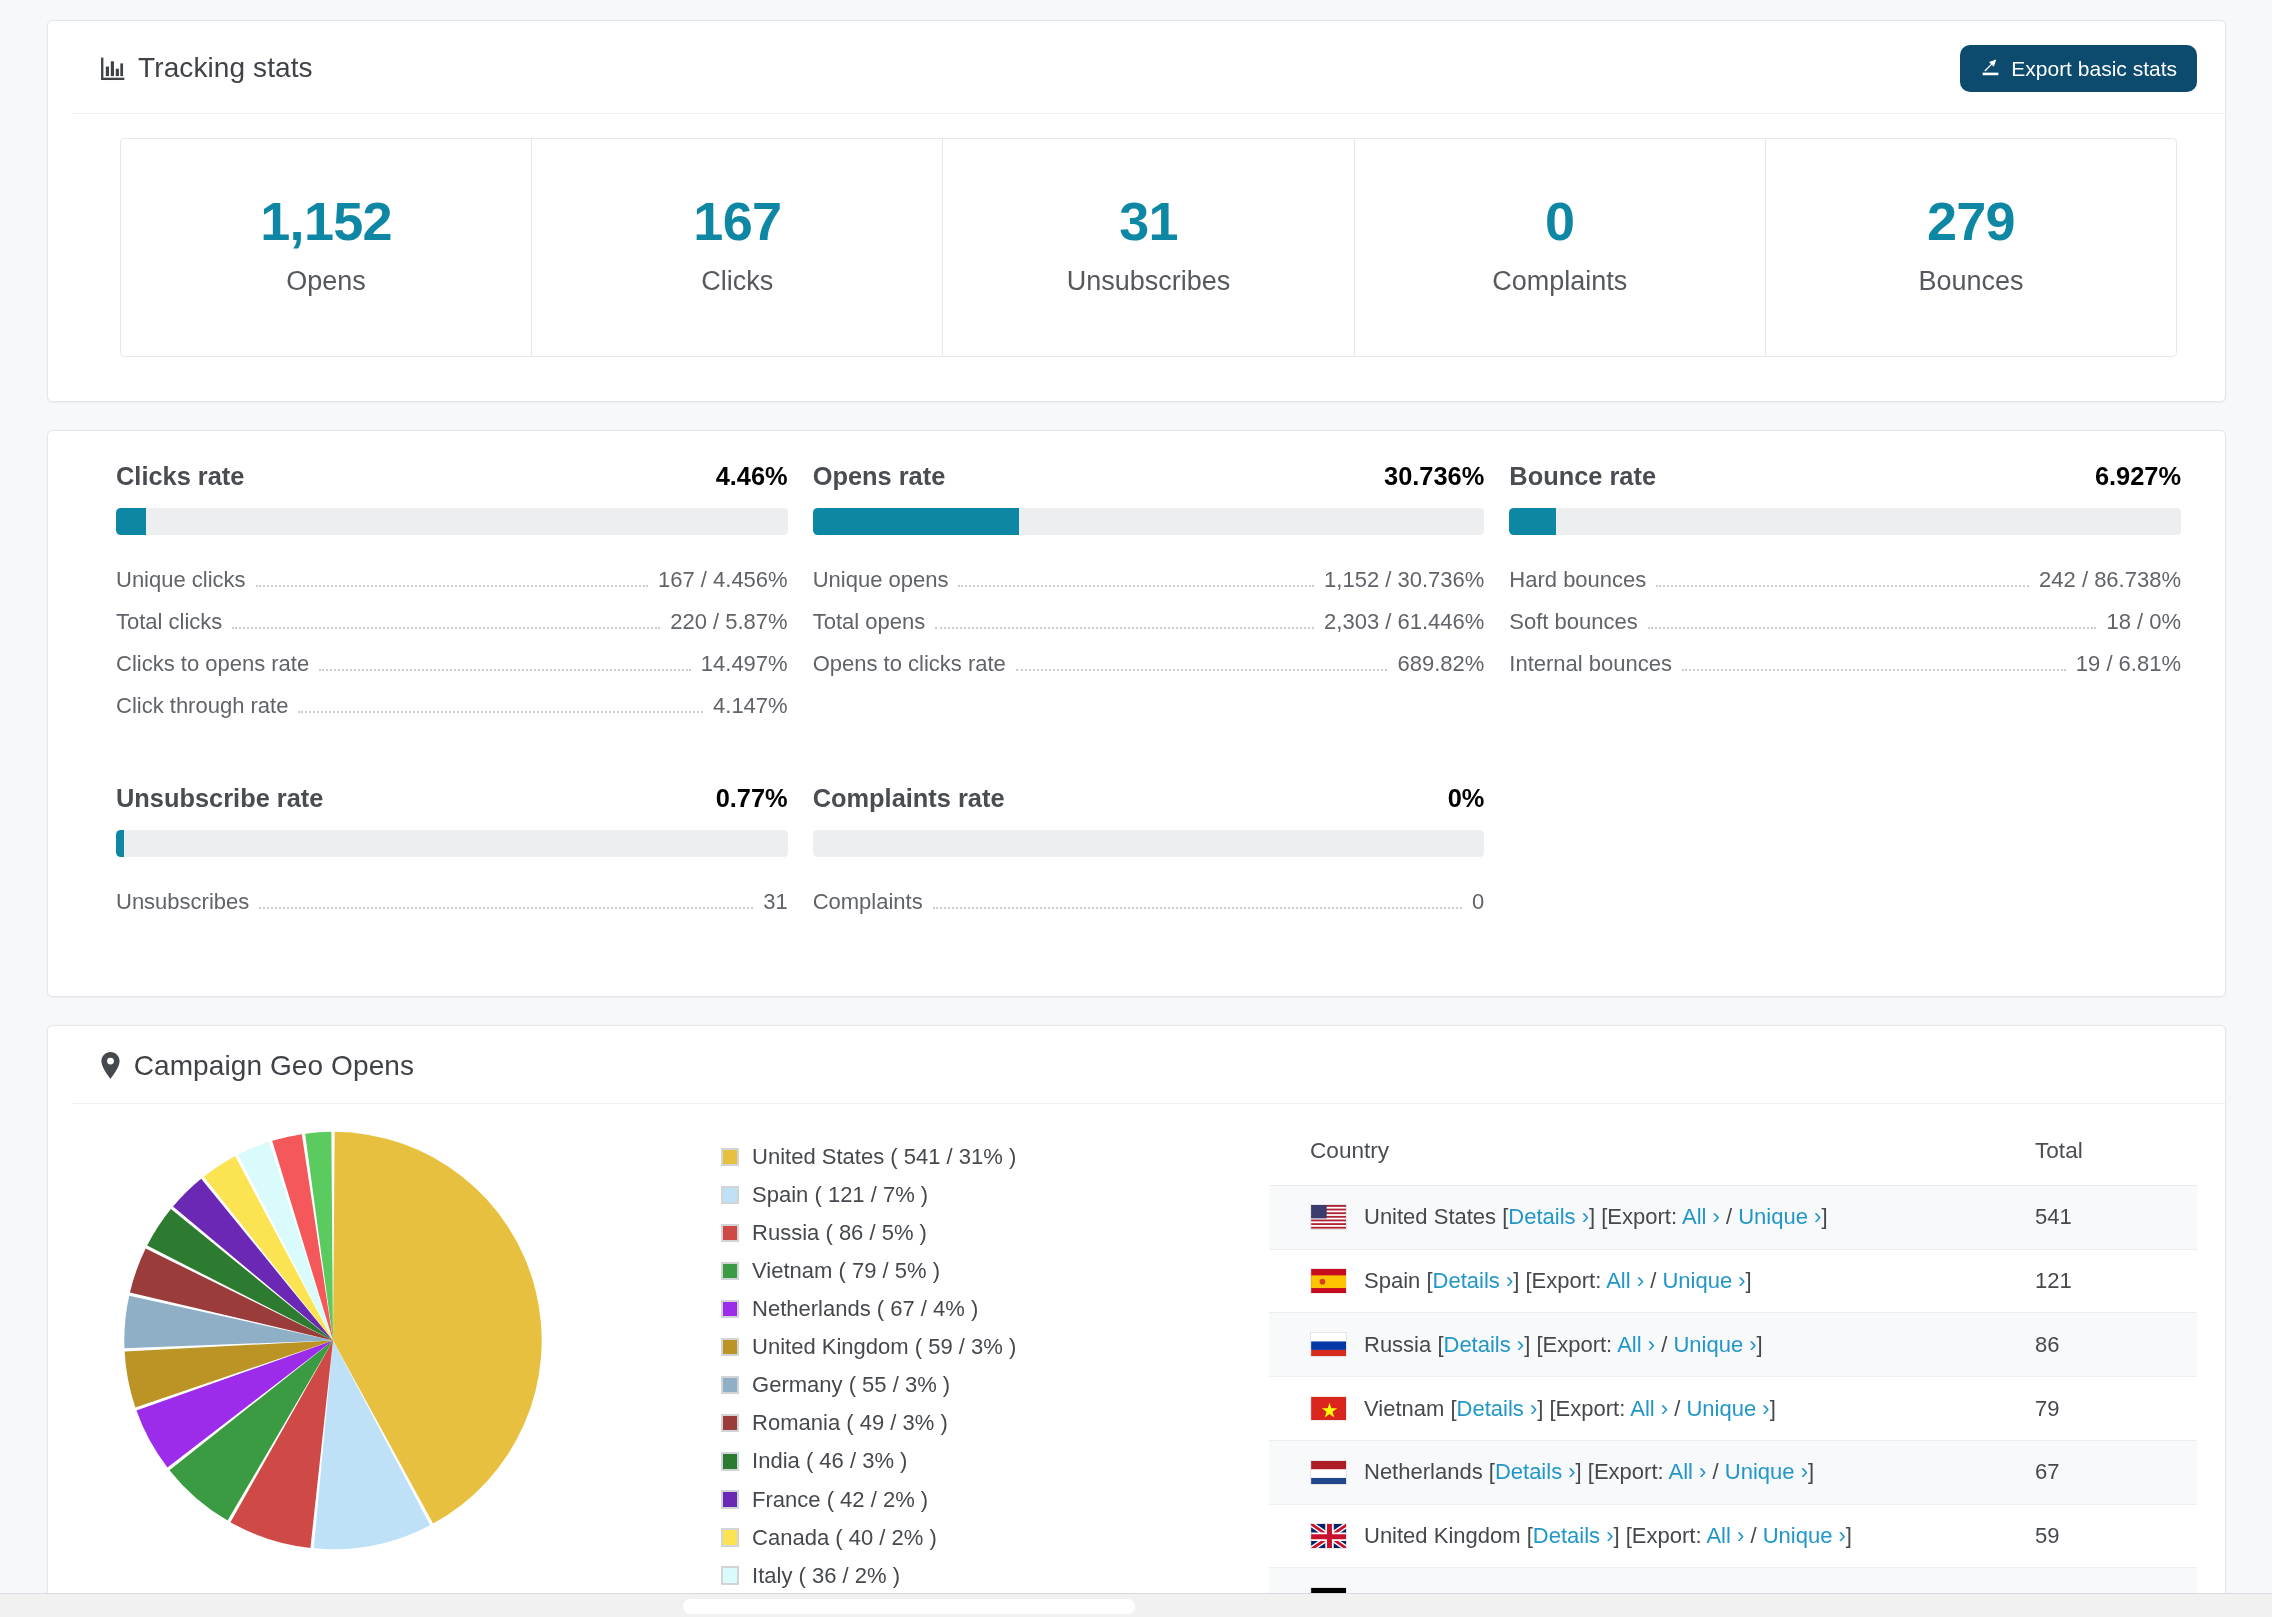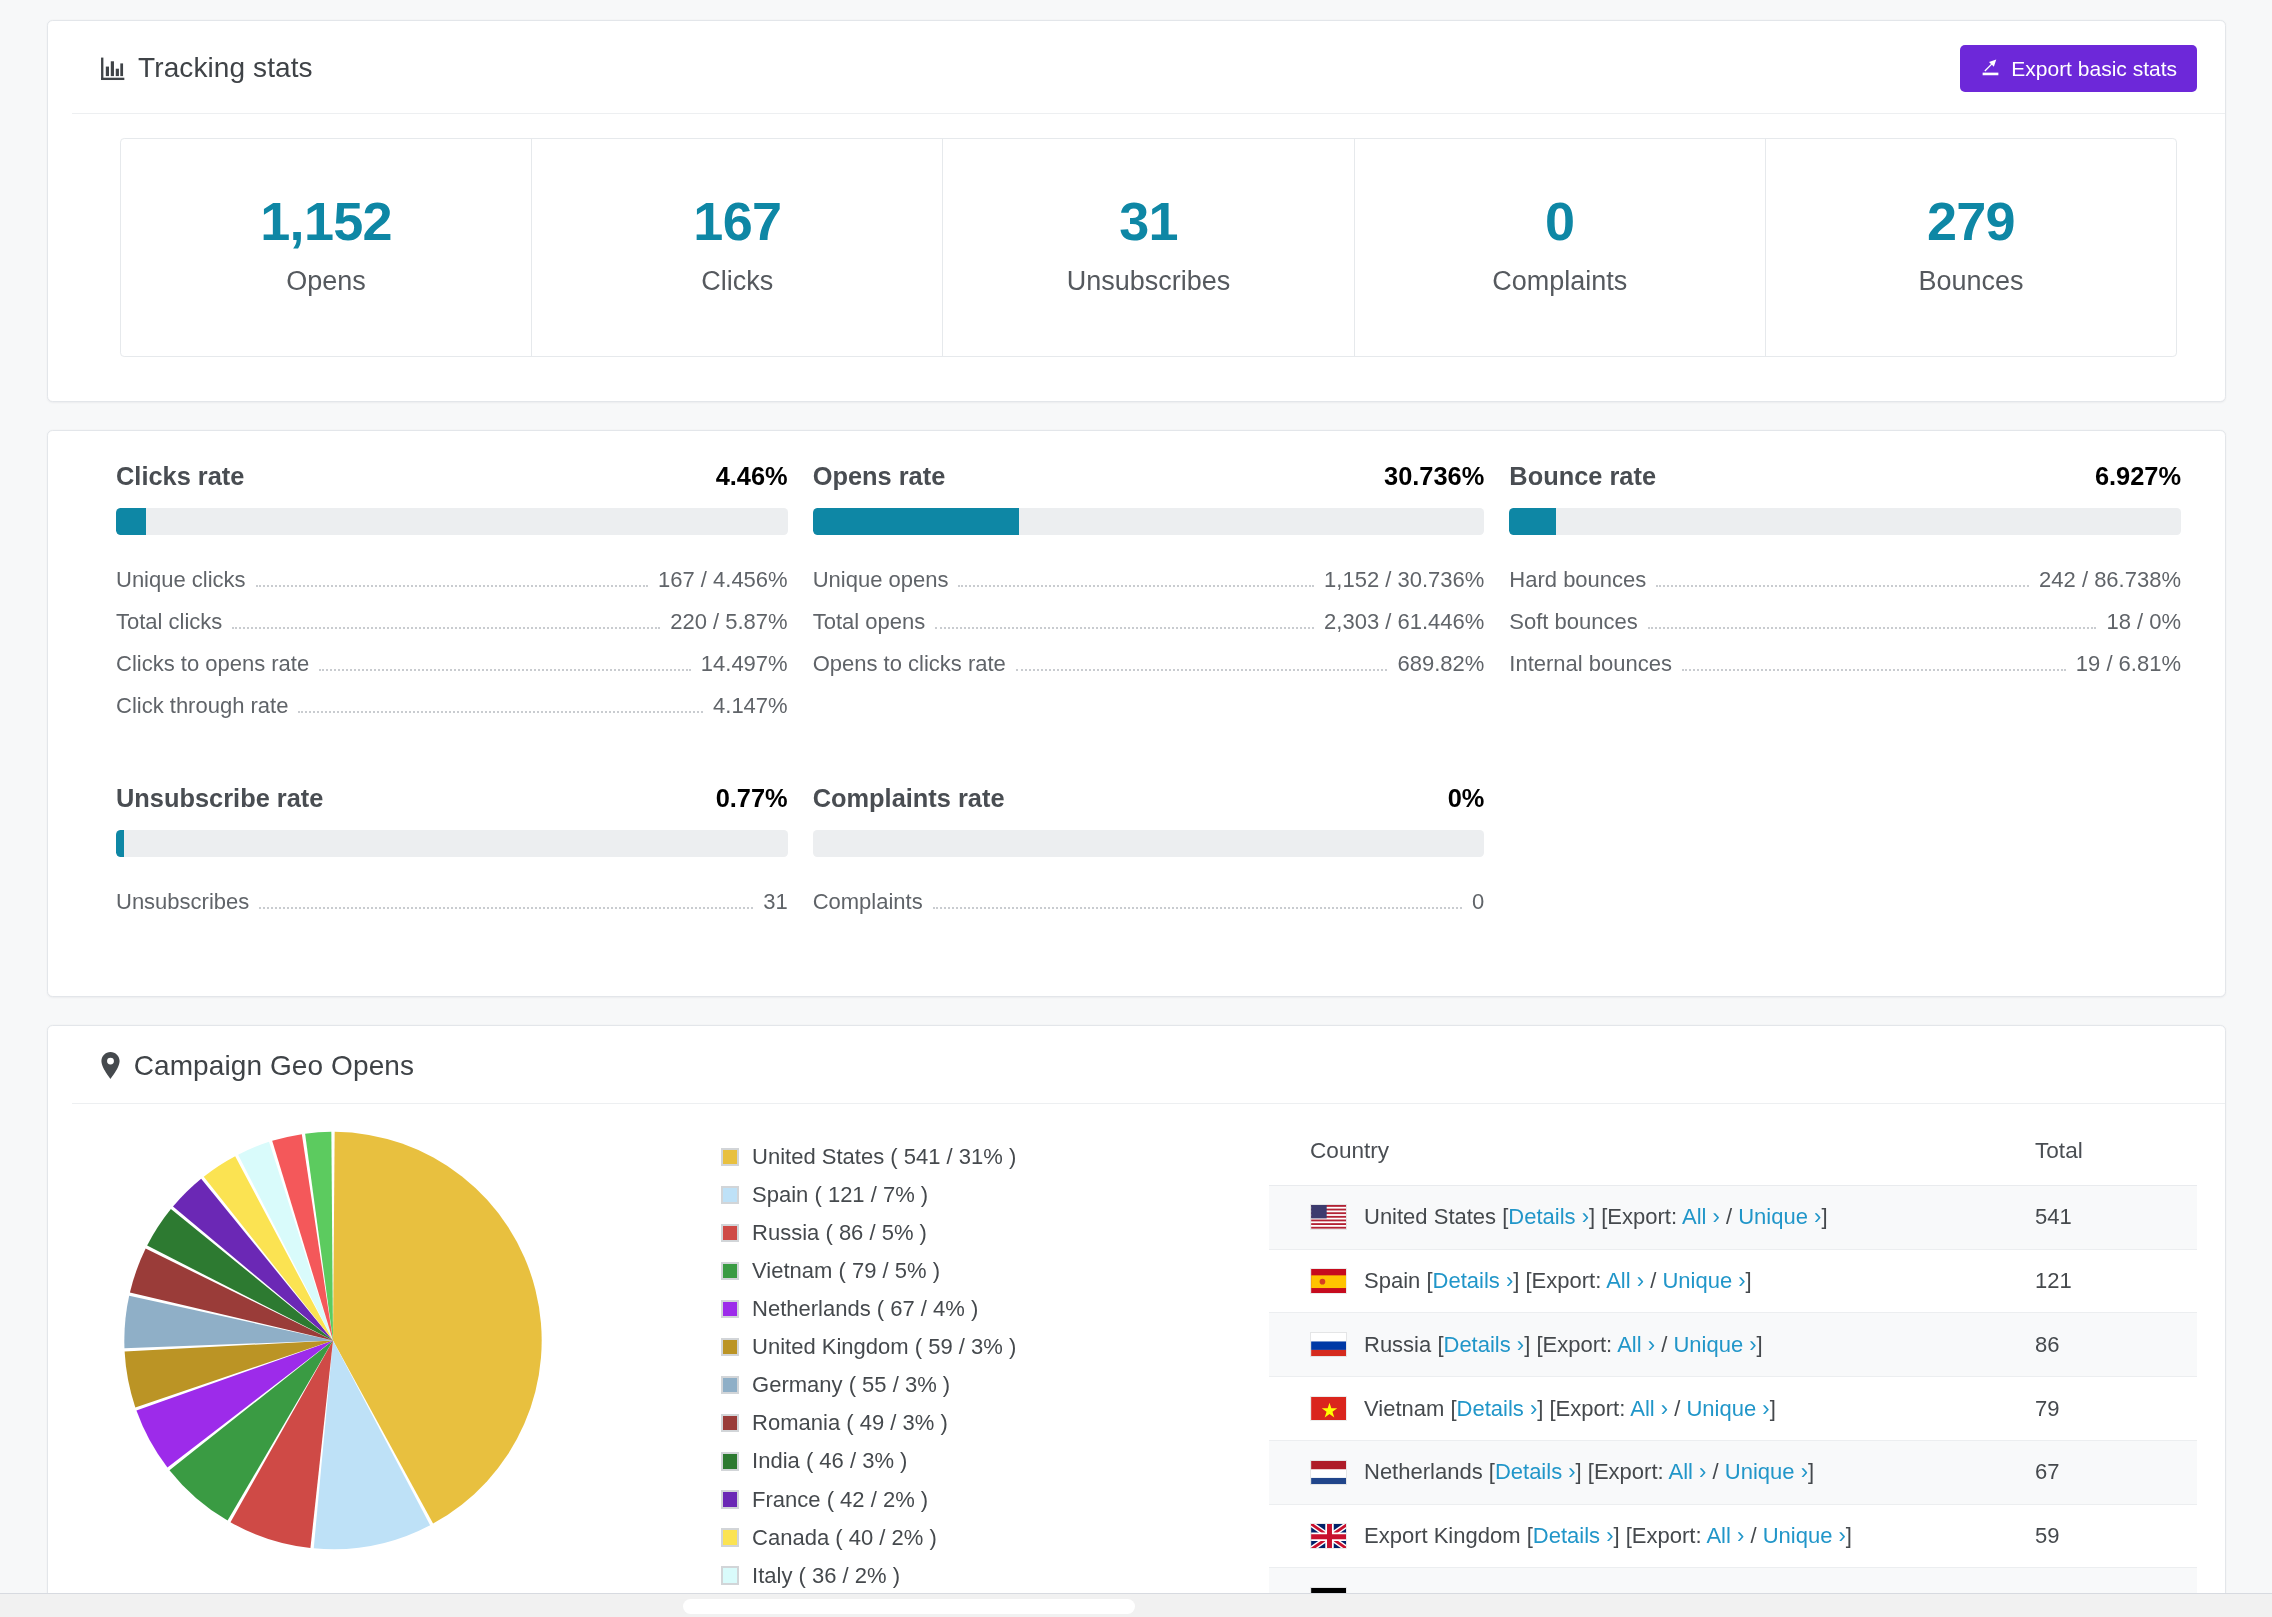--- a/index.html
+++ b/index.html
@@ -48,24 +48,24 @@
     letter-spacing: 0.1px;
   }
 
   .title-icon { display: inline-flex; align-items: center; }
 
   
   .btn-export {
     display: inline-flex;
     align-items: center;
     gap: 10px;
-    background: #6d28d9;
+    background: #0c4a6e;
     color: #ffffff;
     border: none;
-    border-radius: 5px;
+    border-radius: 10px;
     padding: 11.3px 20px;
     font-size: 21px;
     font-family: "Liberation Sans", sans-serif;
     cursor: pointer;
     line-height: 1;
   }
 
   
   .stats-wrap { padding: 24px 48px 44px 48px; }
 
@@ -632,21 +632,21 @@
               <tr>
                 <td>
                   <div class="country-cell">
                     <span class="flag"><svg width="37" height="25.4" viewBox="0 0 52 36">
                         <rect width="52" height="36" fill="#012169"></rect>
                         <path d="M0,0 52,36 M52,0 0,36" stroke="#fff" stroke-width="8"></path>
                         <path d="M0,0 52,36 M52,0 0,36" stroke="#c8102e" stroke-width="4"></path>
                         <path d="M26,0 26,36 M0,18 52,18" stroke="#fff" stroke-width="12"></path>
                         <path d="M26,0 26,36 M0,18 52,18" stroke="#c8102e" stroke-width="7"></path>
                       </svg></span>
-                    <span><span>Export Kingdom</span> <span class="brk">[</span><a class="lnk">Details ›</a><span class="brk">] </span><span class="brk">[Export:</span> <a class="lnk">All ›</a> <span class="brk">/</span> <a class="lnk">Unique ›</a><span class="brk">]</span></span>
+                    <span><span>United Kingdom</span> <span class="brk">[</span><a class="lnk">Details ›</a><span class="brk">] </span><span class="brk">[Export:</span> <a class="lnk">All ›</a> <span class="brk">/</span> <a class="lnk">Unique ›</a><span class="brk">]</span></span>
                   </div>
                 </td>
                 <td class="total-col">59</td>
               </tr>
               <tr>
                 <td>
                   <div class="country-cell">
                     <span class="flag"><svg width="37" height="25.4" viewBox="0 0 52 36">
                         <rect width="52" height="12" fill="#000"></rect>
                         <rect y="12" width="52" height="12" fill="#dd0000"></rect>

